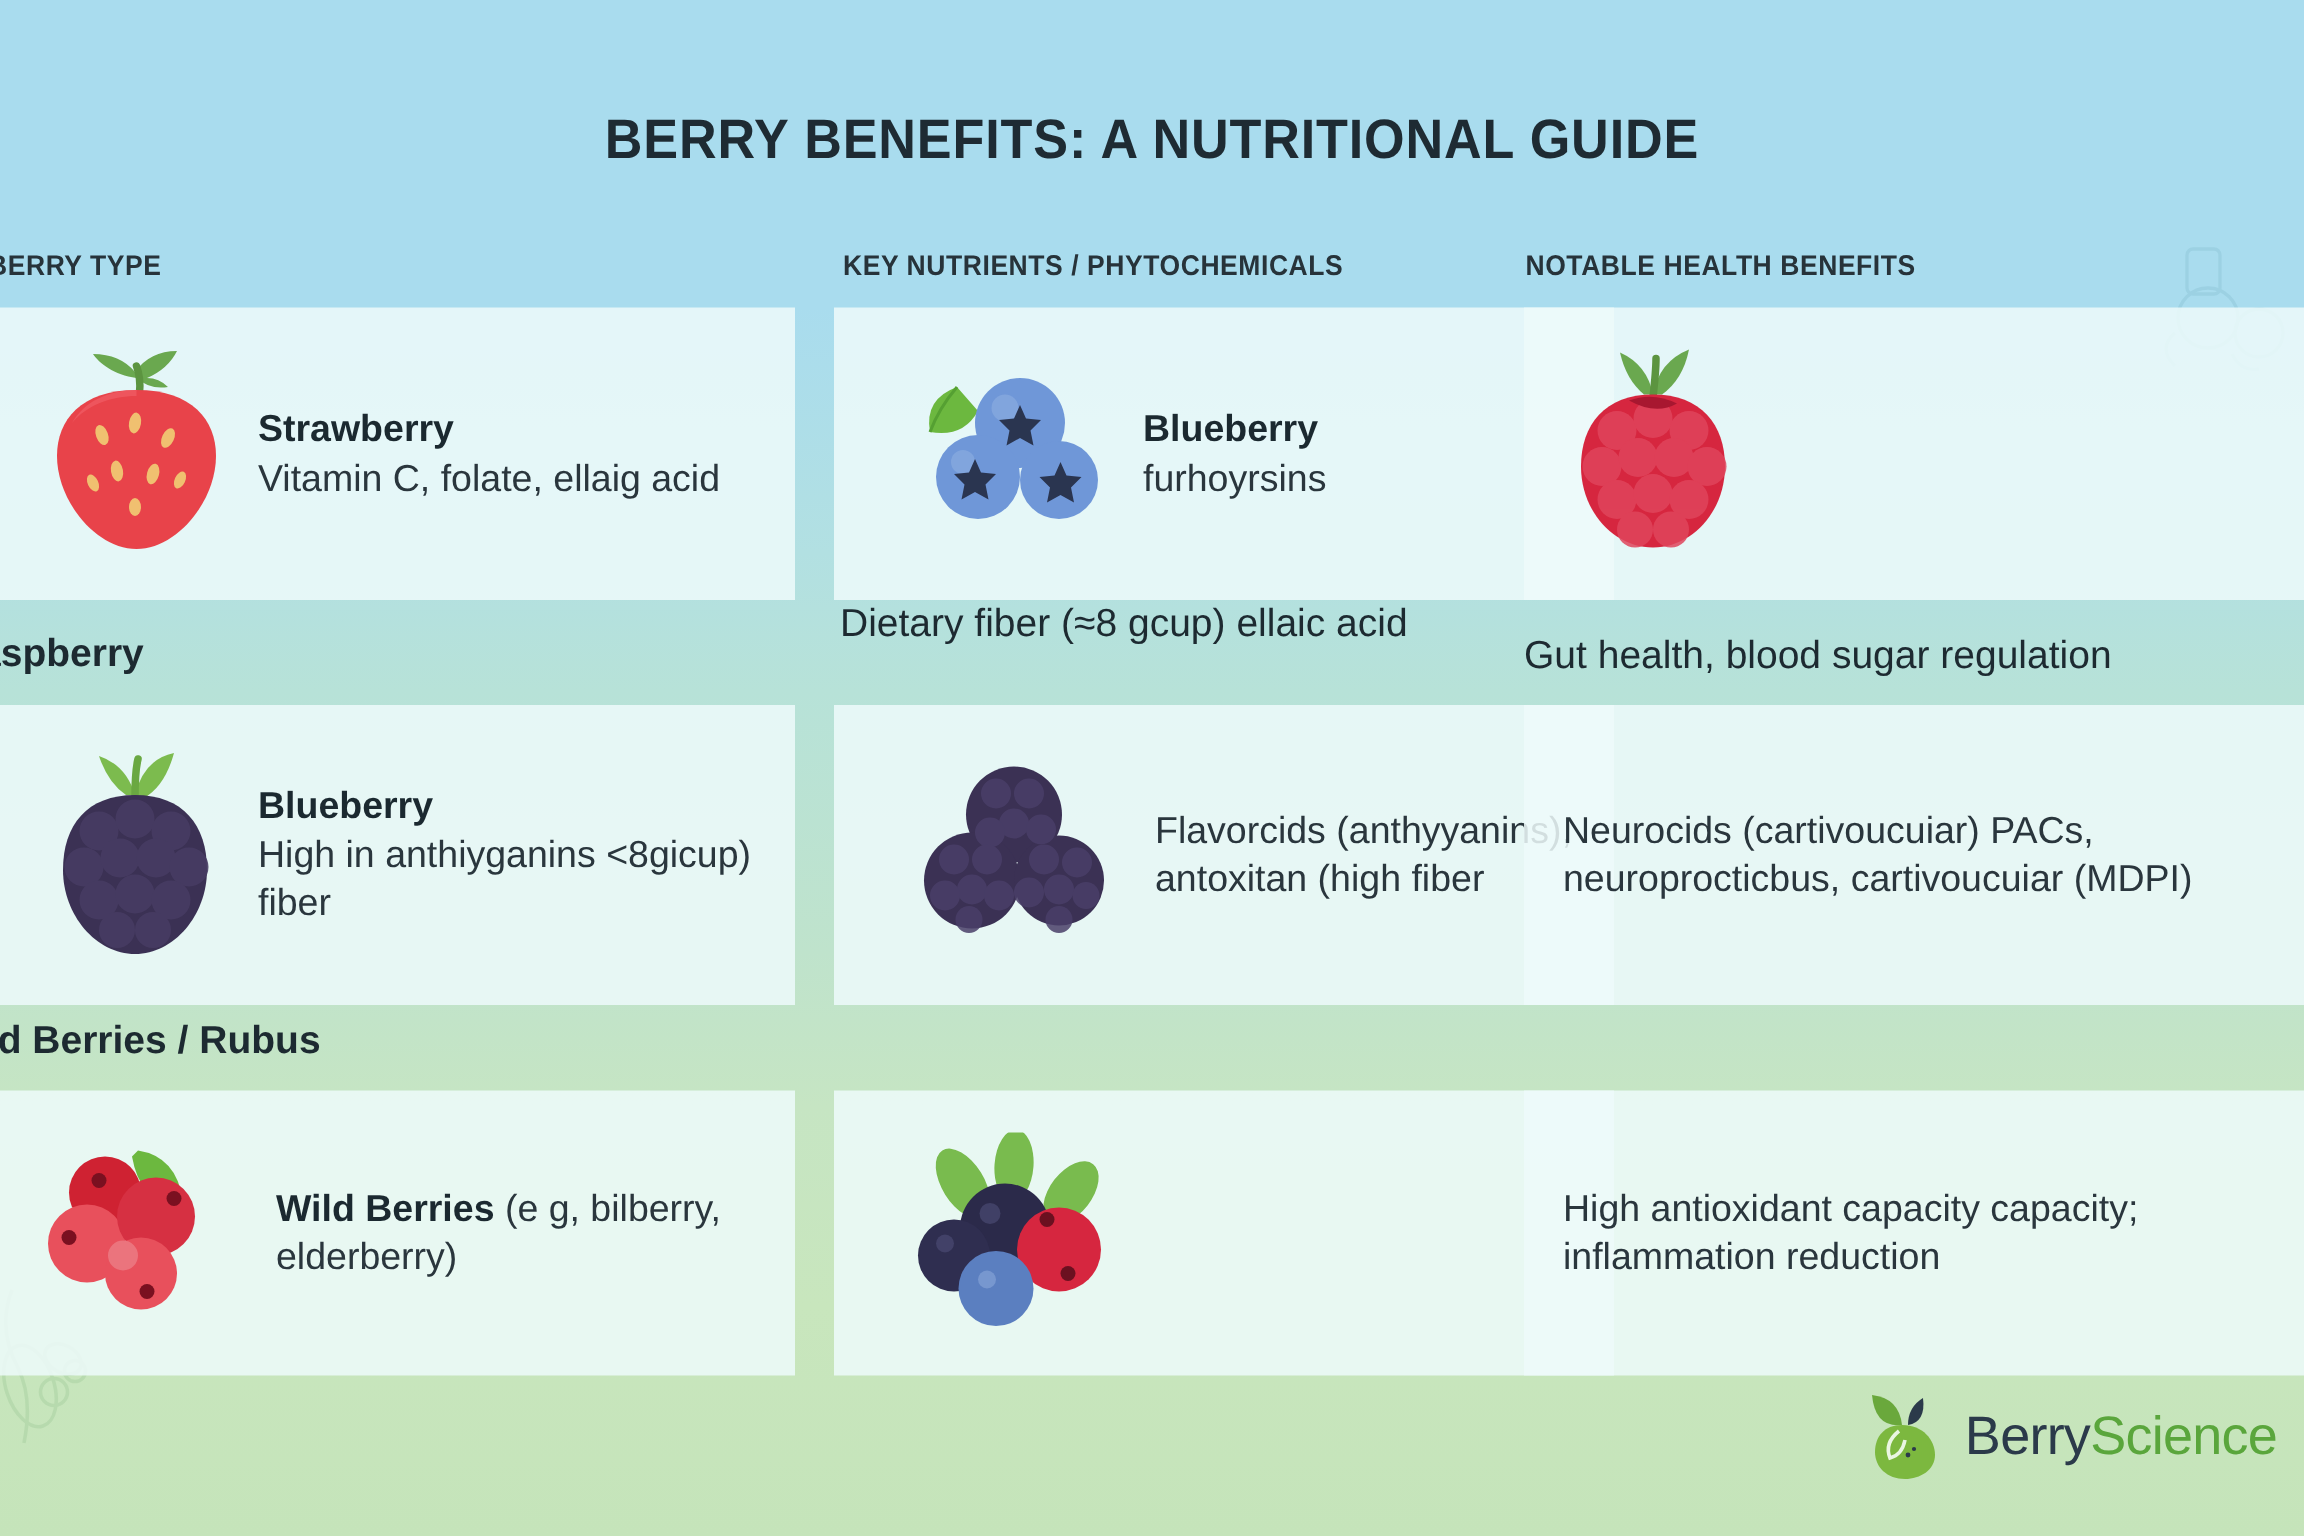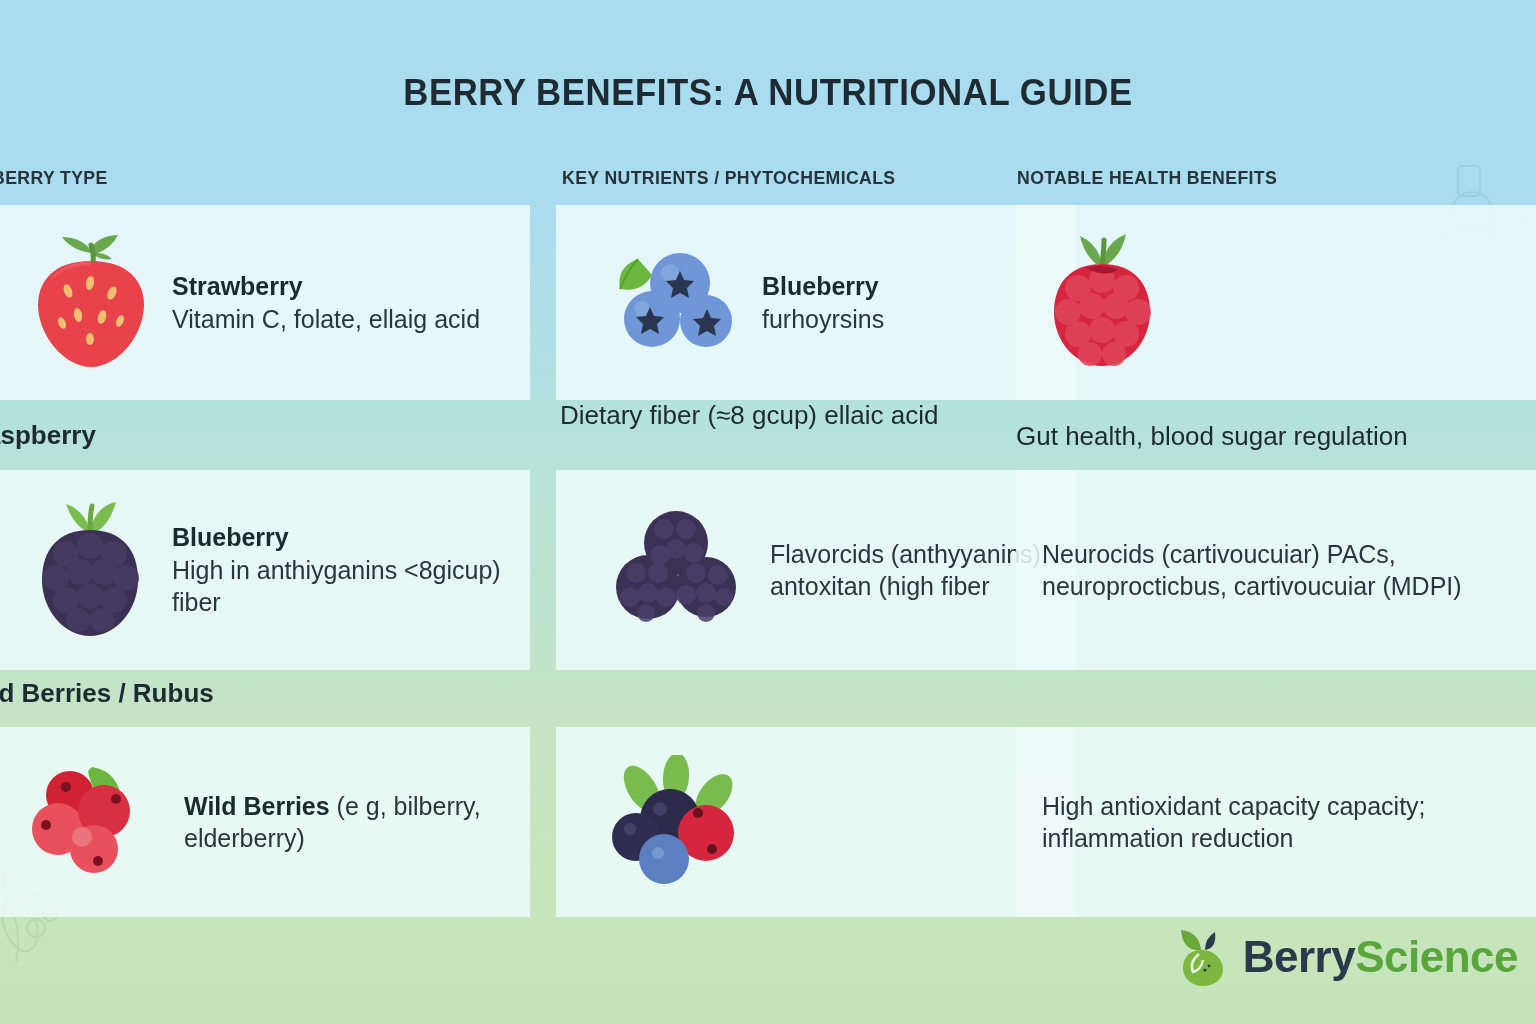--- a/index.html
+++ b/index.html
@@ -69,21 +69,21 @@
   .band-1a { top:420px; left:-14px; }
   .band-1b { top:400px; left:560px; }
   .band-1c { top:421px; left:1016px; }
   .band-2a { top:678px; left:-16px; }
 
   
   .logo {
     position:absolute; right:18px; bottom:36px;
     display:flex; align-items:center; gap:10px;
   }
-  .logo-text { font-size:44px; font-weight:700; letter-spacing:-.5px; }
+  .logo-text { font-size:36px; font-weight:400; letter-spacing:-.5px; }
   .logo-text .a { color:#2b3a4a; }
   .logo-text .b { color:#5aa63c; }
 </style>
 </head>
 <body>
 
 <svg class="wm wm-tr" viewBox="0 0 120 110">
   <g fill="none" stroke="#6aa8b8" stroke-width="2.2">
     <circle cx="62" cy="62" r="20"></circle>
       <circle cx="96" cy="72" r="16"></circle>

